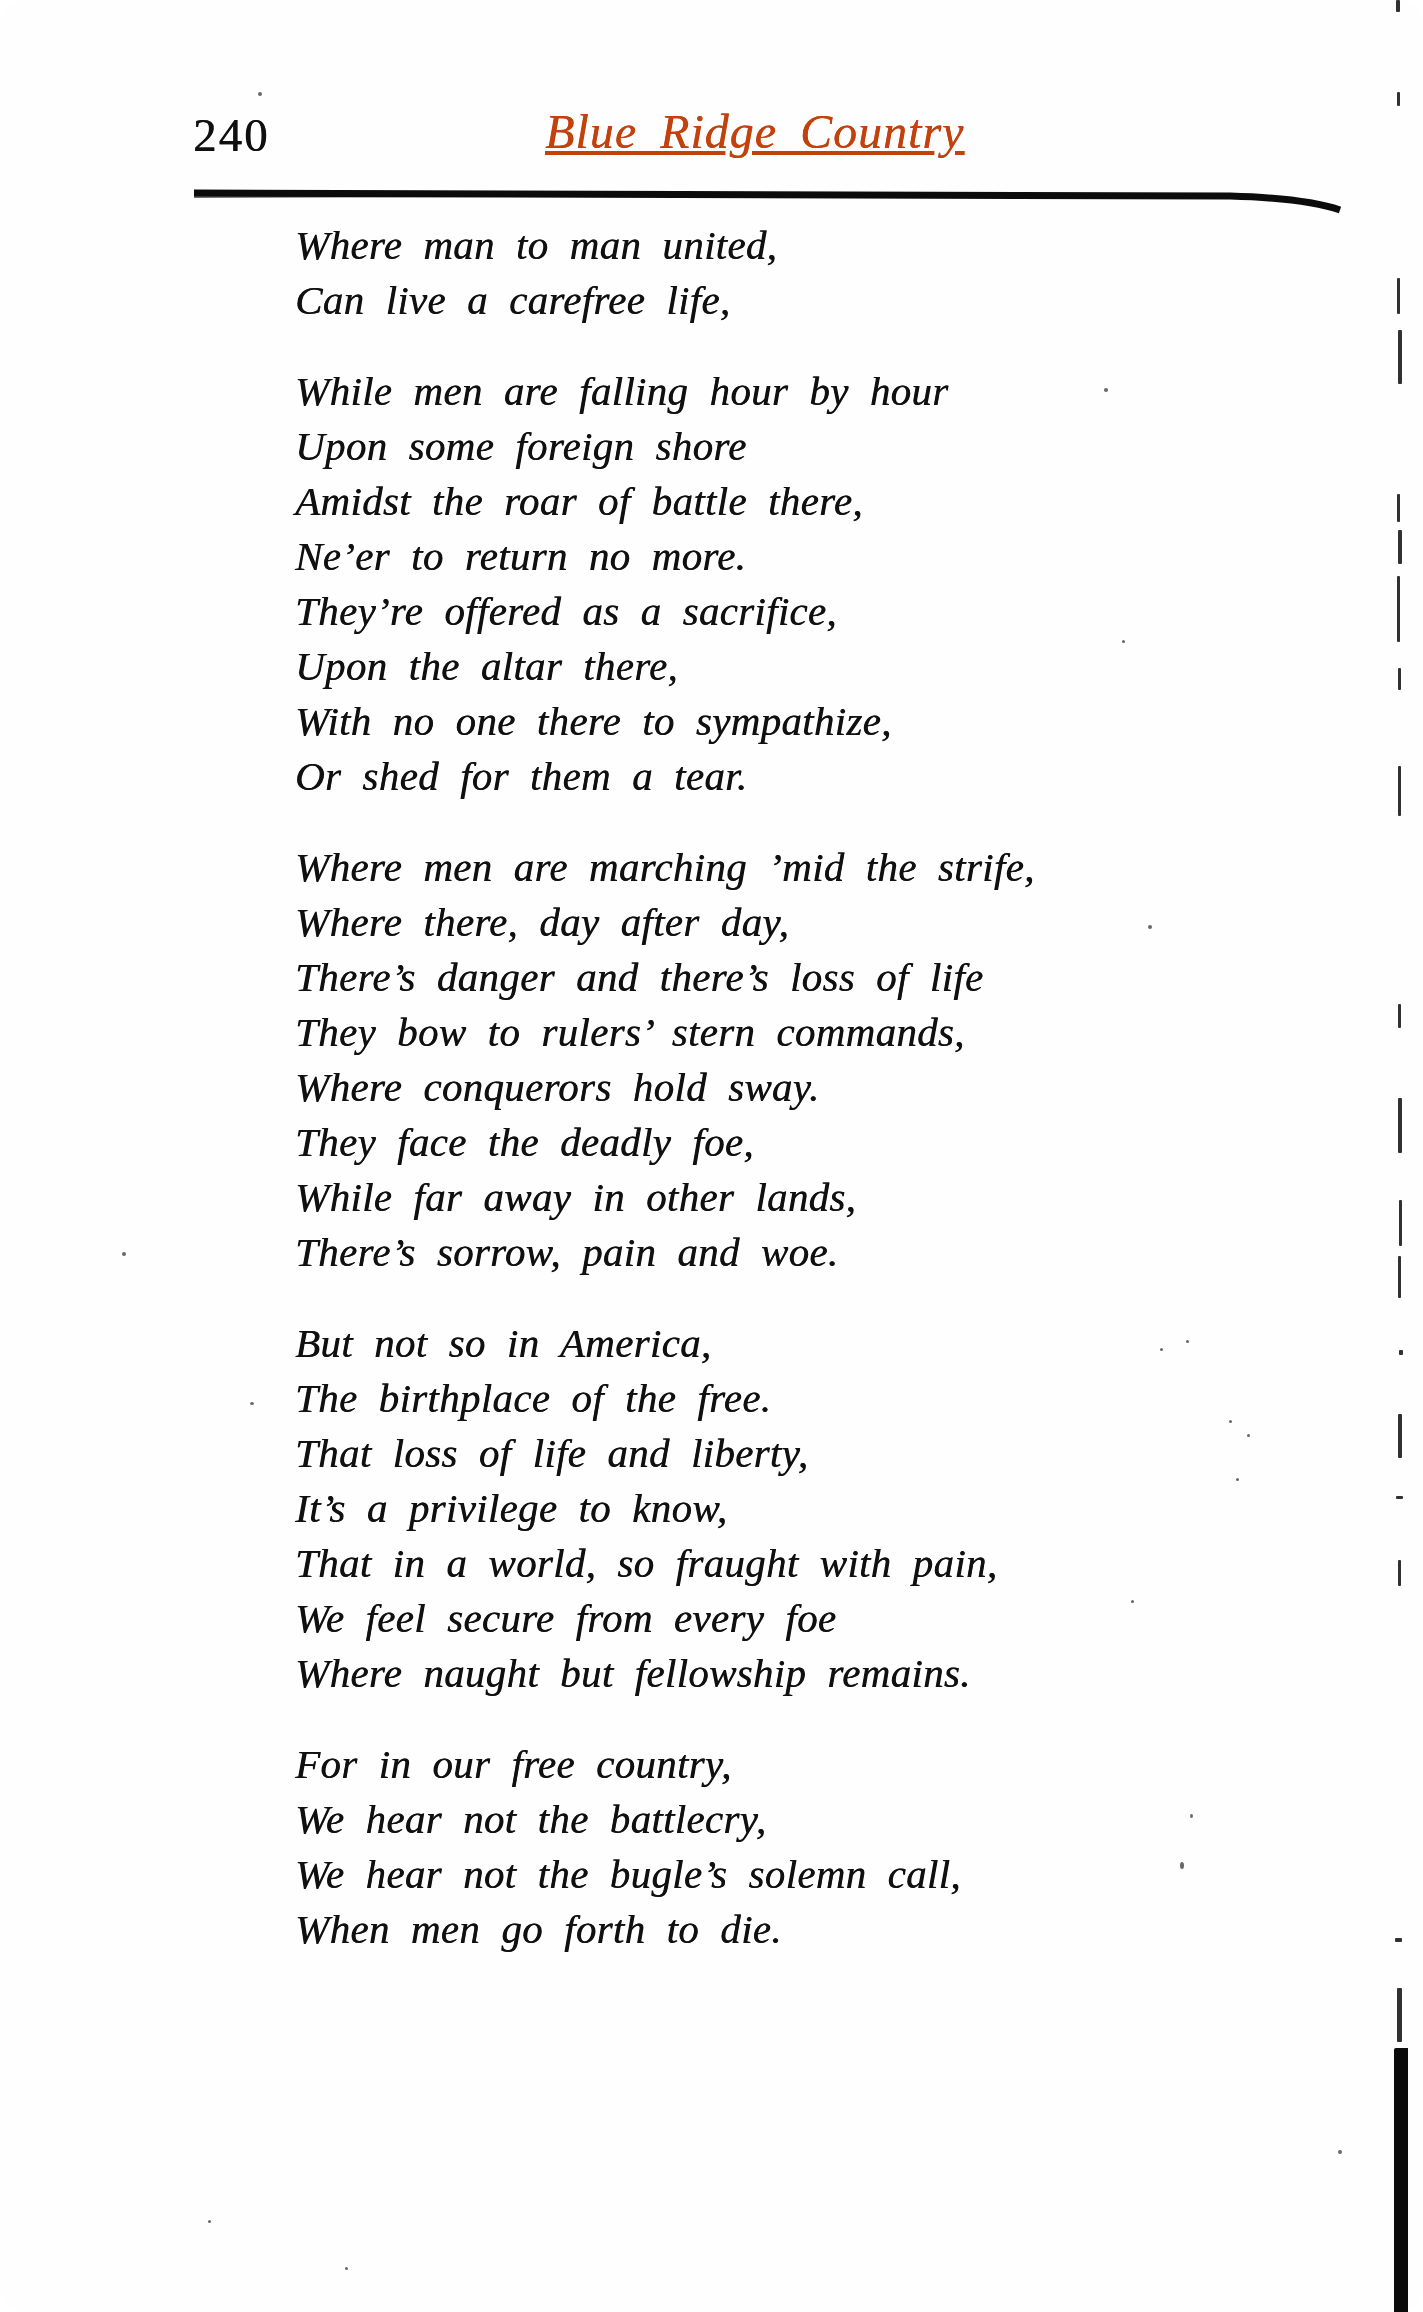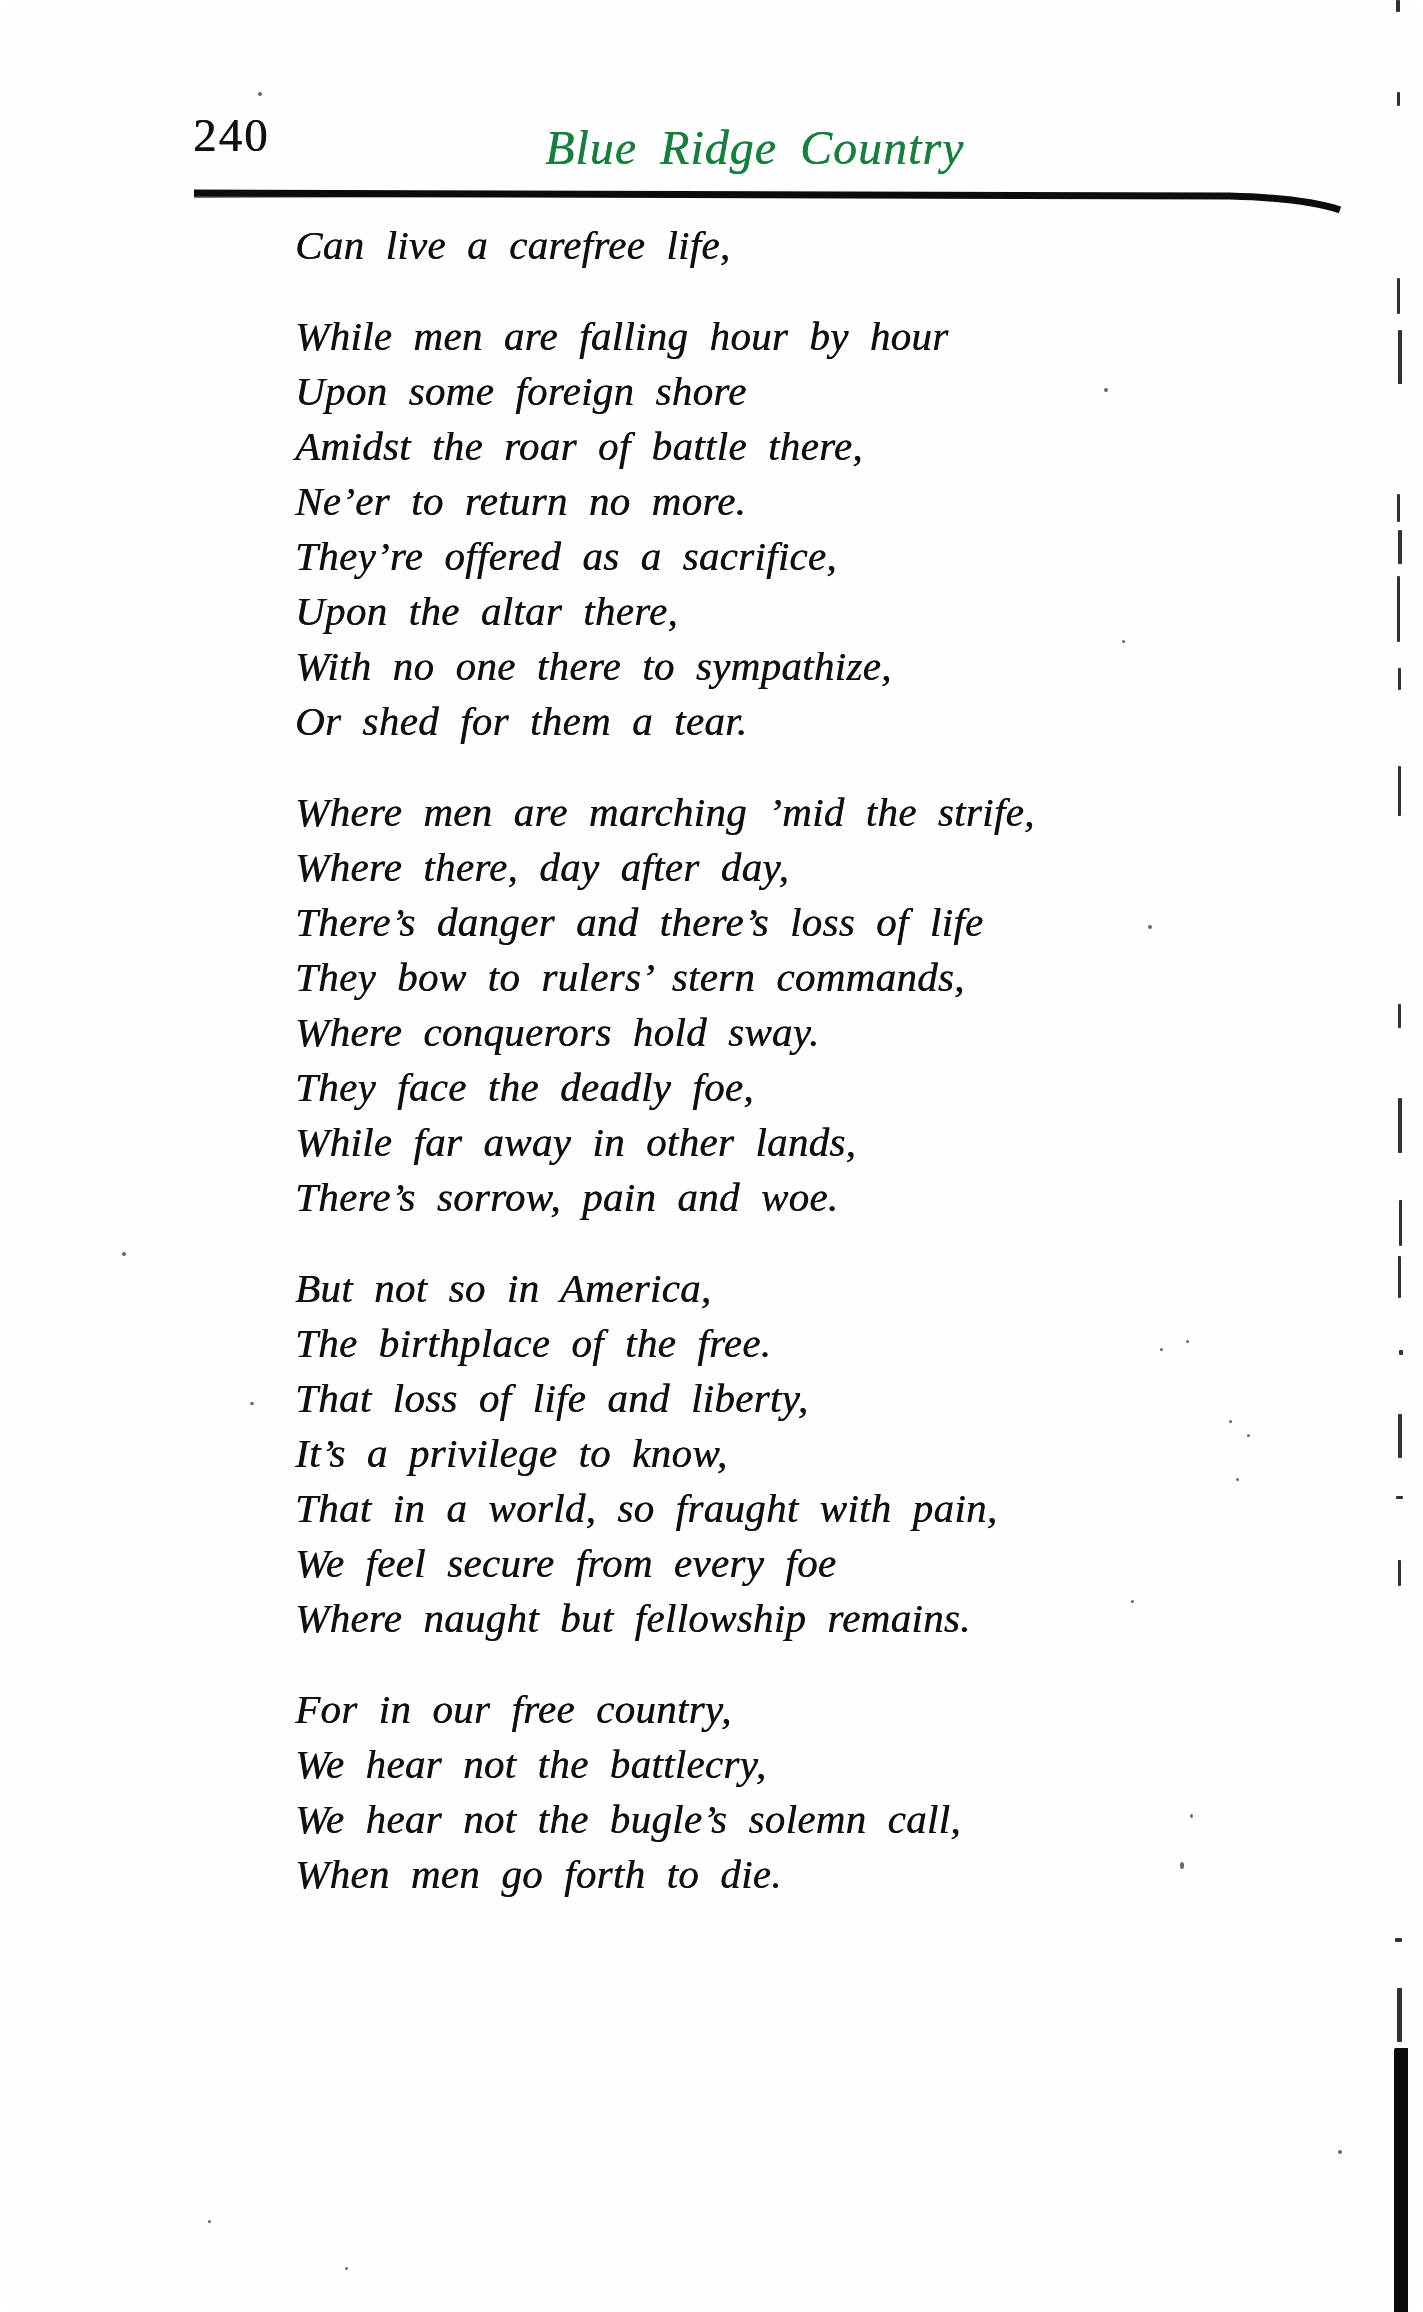--- a/index.html
+++ b/index.html
@@ -21,28 +21,29 @@
     position: absolute;
     left: 193px; top: 108px;
     font-size: 47px;
     font-style: normal;
     letter-spacing: 2px;
     color: #101010;
     text-shadow: 0.4px 0 0 currentColor;
   }
   .running-title {
     position: absolute;
-    left: 545px; top: 120px;
+    left: 545px; top: 104px;
     font-size: 48px;
     font-style: italic;
     letter-spacing: 1px;
     word-spacing: 10px;
-    color: #15803d;
+    color: #c2410c;
     text-shadow: 0.4px 0 0 currentColor;
     white-space: nowrap;
+    text-decoration: underline;
   }
   .rule-svg {
     position: absolute; left: 0; top: 180px;
     width: 1423px; height: 44px;
   }
   
   .poem {
     position: absolute;
     left: 295px; top: 218px;
     width: 900px;
@@ -79,20 +80,21 @@
   </header>
 
   <svg class="rule-svg" viewBox="0 0 1423 44" xmlns="http://www.w3.org/2000/svg" aria-hidden="true">
     <path d="M 194 13 L 1230 16 C 1283 17.5 1317 22 1340 30" fill="none" stroke="#0c0c0c" stroke-width="7" stroke-linecap="butt"></path>
     <path d="M 194 17 L 620 15.5" fill="none" stroke="#0c0c0c" stroke-width="2" opacity="0.6"></path>
   </svg>
 
   <main class="poem">
 
     <div class="stanza">
+      <div class="line">Where man to man united,</div>
       <div class="line">Can live a carefree life,</div>
     </div>
 
     <div class="stanza">
       <div class="line">While men are falling hour by hour</div>
       <div class="line">Upon some foreign shore</div>
       <div class="line">Amidst the roar of battle there,</div>
       <div class="line">Ne’er to return no more.</div>
       <div class="line">They’re offered as a sacrifice,</div>
       <div class="line">Upon the altar there,</div>

